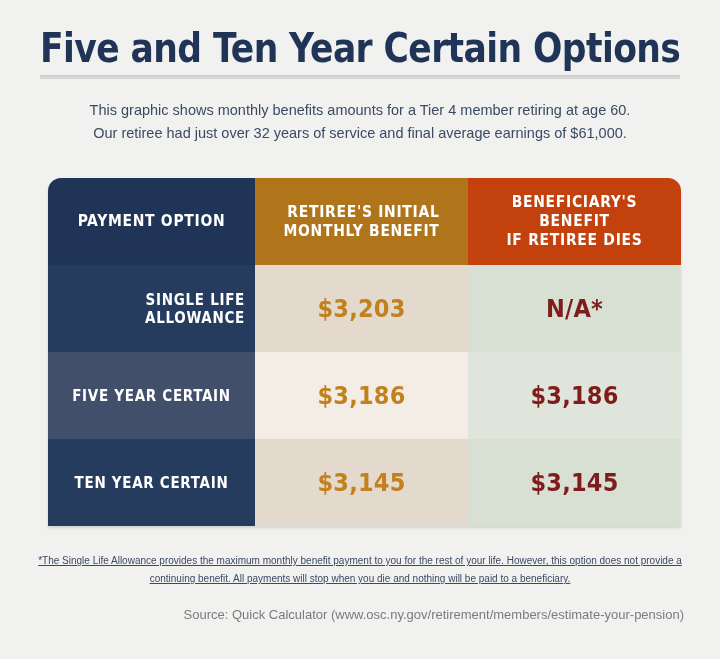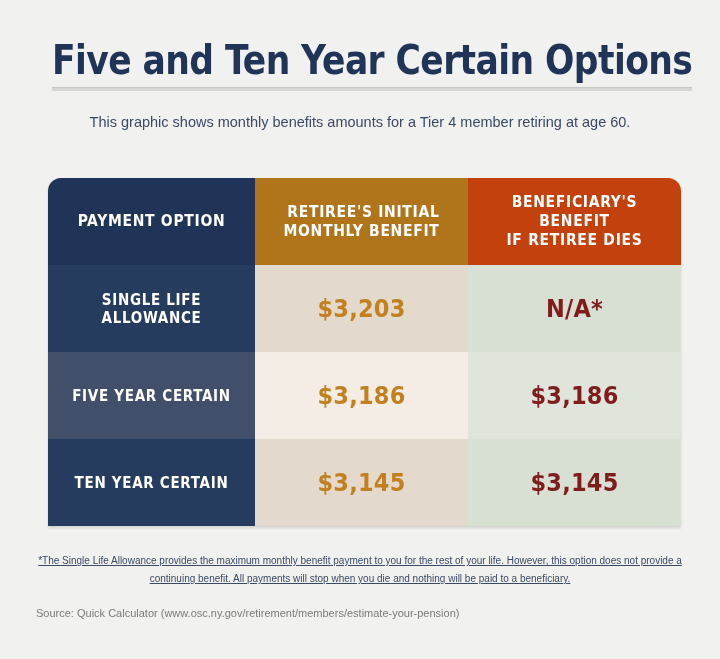--- a/index.html
+++ b/index.html
@@ -13,21 +13,21 @@
     background: #f2f2f2;
     font-family: "Liberation Sans", sans-serif;
     overflow: hidden;
     position: relative;
   }
 
   .infographic {
     width: 720px;
     height: 659px;
     background: #f1f1f0;
-    padding: 12px;
+    padding: 0;
     position: relative;
   }
 
   
   .title-block {
     padding: 26px 40px 0 40px;
   }
   .title {
     font-family: "Liberation Sans Narrow", "DejaVu Sans Condensed", "Liberation Sans", sans-serif;
     font-size: 40px;
@@ -70,21 +70,21 @@
     box-shadow: 0 2px 3px rgba(0,0,0,0.13);
   }
   .trow { display: flex; }
 
   .cell {
     display: flex;
     align-items: center;
     justify-content: center;
     text-align: center;
   }
-  .col-1 { width: 207px; }
+  .col-1 { width: 207px; text-align: right; }
   .col-2 { width: 213px; }
   .col-3 { width: 213px; }
 
   
   .thead .cell {
     height: 87px;
     font-family: "Liberation Sans Narrow", "DejaVu Sans Condensed", "Liberation Sans", sans-serif;
     font-weight: bold;
     font-size: 15.5px;
     line-height: 19px;
@@ -140,37 +140,38 @@
     font-size: 10px;
     line-height: 18px;
     color: #3b4a63;
     text-decoration: underline;
   }
   .source {
     position: absolute;
     left: 36px;
     top: 607px;
     width: 648px;
-    text-align: left;
-    font-size: 11px;
+    text-align: right;
+    font-size: 13px;
     color: #7b7b7b;
   }
 </style>
 </head>
 <body>
 
 <div class="infographic">
 
   <div class="title-block">
     <div class="title">Five and Ten Year Certain Options</div>
     <div class="title-rule"></div>
   </div>
 
   <div class="subtitle">
     <span class="subtitle-line">This graphic shows monthly benefits amounts for a Tier 4 member retiring at age 60.</span>
+    <span class="subtitle-line">Our retiree had just over 32 years of service and final average earnings of $61,000.</span>
   </div>
 
   <div class="table-wrap">
 
     <div class="trow thead">
       <div class="cell col-1">
         <span>PAYMENT OPTION</span>
       </div>
       <div class="cell col-2">
         <div>

